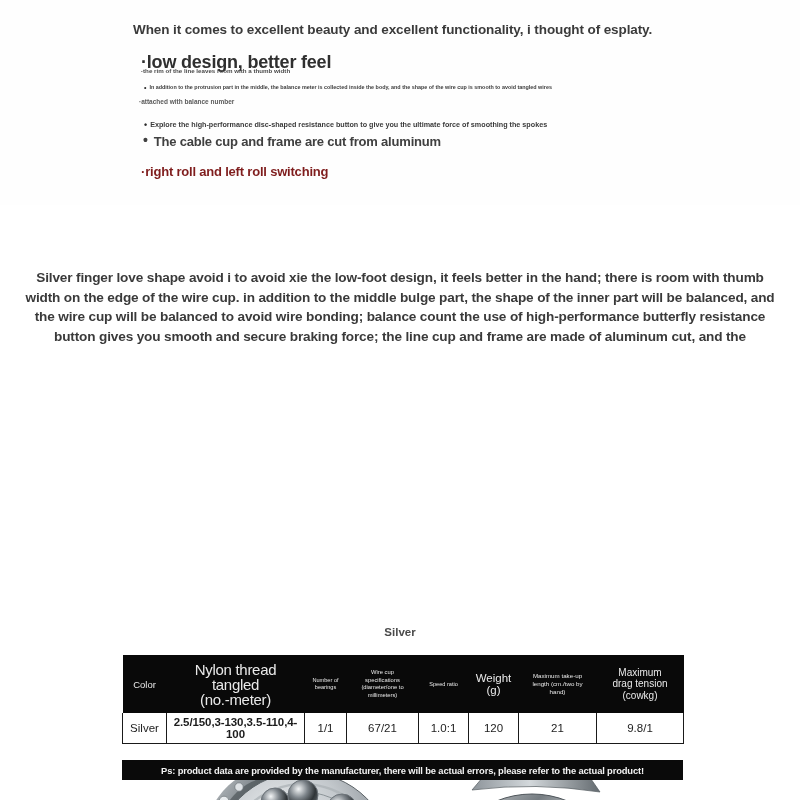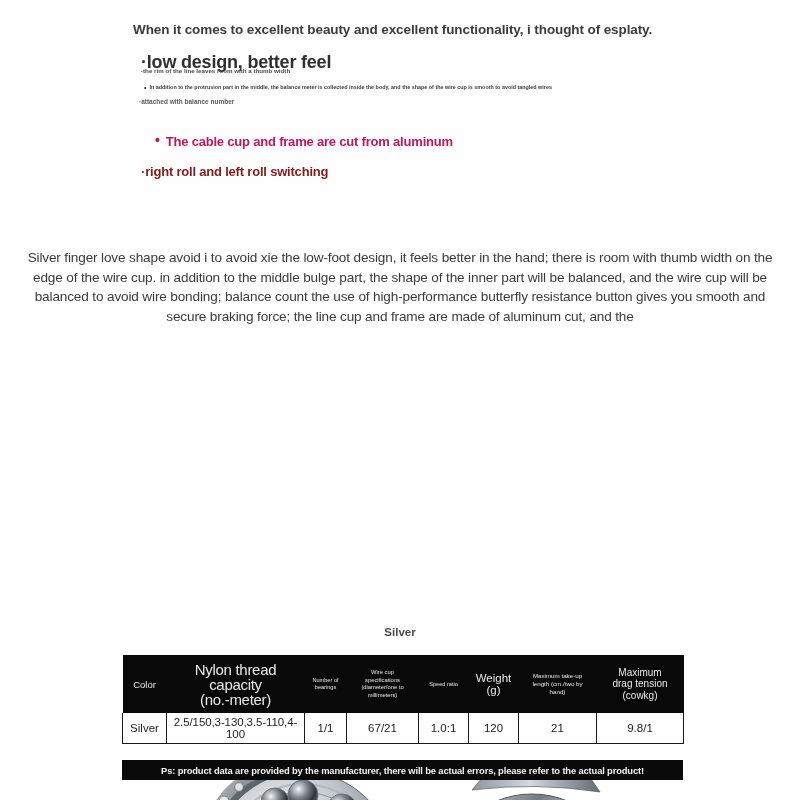--- a/index.html
+++ b/index.html
@@ -86,24 +86,23 @@
     font-weight: bold;
     color: #5b5b5b;
     line-height: 8px;
     white-space: nowrap;
   }
 
   .big-bullet {
     position: absolute;
     font-size: 13px;
     font-weight: bold;
-    color: #be185d;
+    color: #404040;
     white-space: nowrap;
     letter-spacing: -0.2px;
-    margin-left: 12px;
   }
   .big-bullet .dot {
     display: inline-block;
     margin-right: 6px;
     font-size: 14px;
     vertical-align: 1px;
   }
   .bb-1 { left: 143px; top: 132px; }
   .bb-2 { left: 143px; top: 148px; }
 
@@ -115,25 +114,25 @@
     font-weight: bold;
     color: #7f1d1d;
     letter-spacing: -0.2px;
     white-space: nowrap;
   }
 
   
   .center-para {
     position: absolute;
     left: 18px;
-    top: 248px;
+    top: 268px;
     width: 764px;
     text-align: center;
     font-size: 13.6px;
-    font-weight: normal;
+    font-weight: bold;
     line-height: 19.5px;
     color: #3a3a3a;
     letter-spacing: -0.15px;
   }
 
   
   .product-row {
     position: absolute;
     left: 0;
     top: 372px;
@@ -204,21 +203,21 @@
   .h-color   { width: 44px;  font-size: 9.5px; }
   .h-nylon   { width: 138px; font-size: 15px; line-height: 15px; letter-spacing: -0.3px; }
   .h-bearing { width: 42px;  font-size: 5.6px;  line-height: 7px; }
   .h-wirecup { width: 72px;  font-size: 5.8px;  line-height: 7.5px; }
   .h-speed   { width: 50px;  font-size: 5.6px; }
   .h-weight  { width: 50px;  font-size: 11.5px; line-height: 12px; margin-left: 24px; }
   .h-takeup  { width: 78px;  font-size: 6.2px;  line-height: 8px; }
   .h-drag    { width: 87px;  font-size: 10px;   line-height: 11.5px; }
 
   .c-color { font-size: 7.5px; }
-  .c-nylon { font-size: 11.5px; letter-spacing: -0.1px; }
+  .c-nylon { font-size: 11.5px; letter-spacing: -0.1px; font-weight: bold; }
 
   
   .footnote {
     position: absolute;
     left: 122px;
     top: 760px;
     width: 561px;
     height: 20px;
     background: #0a0a0a;
     color: #f2f2f2;
@@ -241,20 +240,23 @@
   <div class="subhead">·low design, better feel</div>
 
   <div class="tiny-note">·the rim of the line leaves room with a thumb width</div>
 
   <div class="micro-bullet mb-1">
     <span class="dot">•</span><span>In addition to the protrusion part in the middle, the balance meter is collected inside the body, and the shape of the wire cup is smooth to avoid tangled wires</span>
   </div>
 
   <div class="overlap-note">·attached with balance number</div>
 
+  <div class="micro-bullet mb-2">
+    <span class="dot">•</span><span>Explore the high-performance disc-shaped resistance button to give you the ultimate force of smoothing the spokes</span>
+  </div>
 
   <div class="big-bullet bb-1">
     <span class="dot">•</span><span>The cable cup and frame are cut from aluminum</span>
   </div>
 
 
   <div class="gray-line">·right roll and left roll switching</div>
 </div>
 
 <div class="center-para">Silver finger love shape avoid i to avoid xie the low-foot design, it feels better in the hand; there is room with thumb width on the edge of the wire cup. in addition to the middle bulge part, the shape of the inner part will be balanced, and the wire cup will be balanced to avoid wire bonding; balance count the use of high-performance butterfly resistance button gives you smooth and secure braking force; the line cup and frame are made of aluminum cut, and the</div>
@@ -463,21 +465,21 @@
 <div class="caption-silver">Silver</div>
 
 <table class="spec-table">
   <thead>
     <tr>
       <th class="h-color">
         <span>Color</span>
       </th>
       <th class="h-nylon">
         <span>Nylon thread</span><br>
-        <span>capacity</span><br>
+        <span>tangled</span><br>
         <span>(no.-meter)</span>
       </th>
       <th class="h-bearing">
         <span>Number of</span><br>
         <span>bearings</span>
       </th>
       <th class="h-wirecup">
         <span>Wire cup</span><br>
         <span>specifications</span><br>
         <span>(diameter/one to</span><br>

